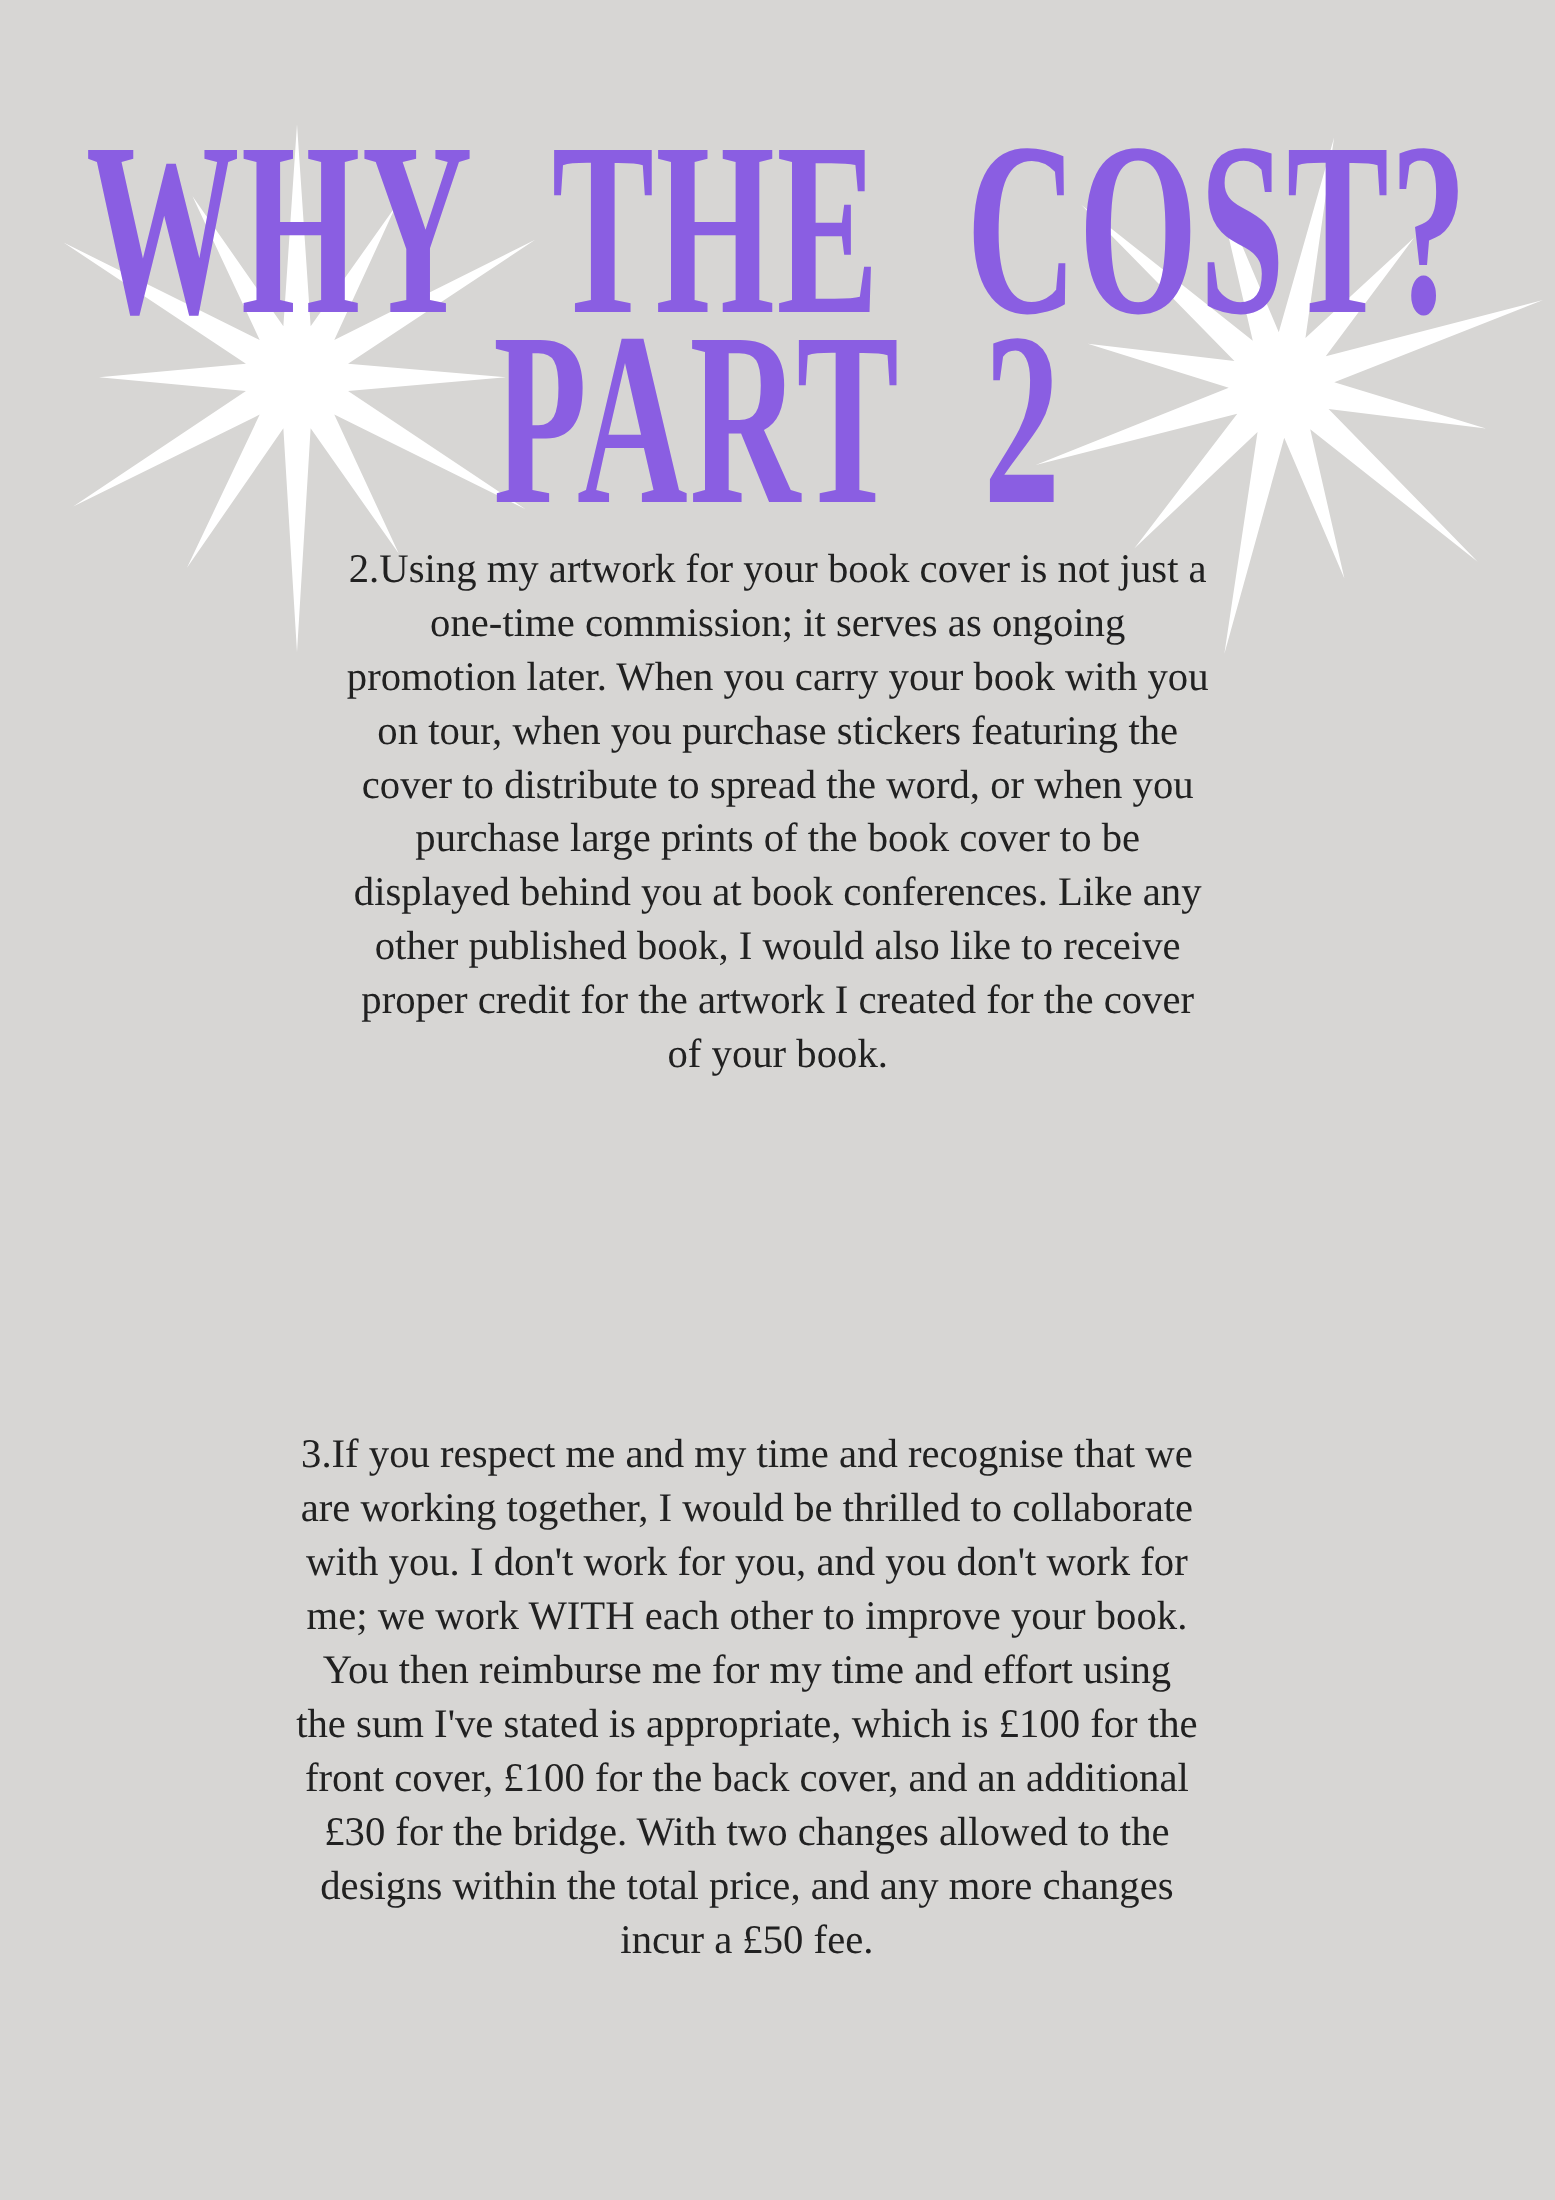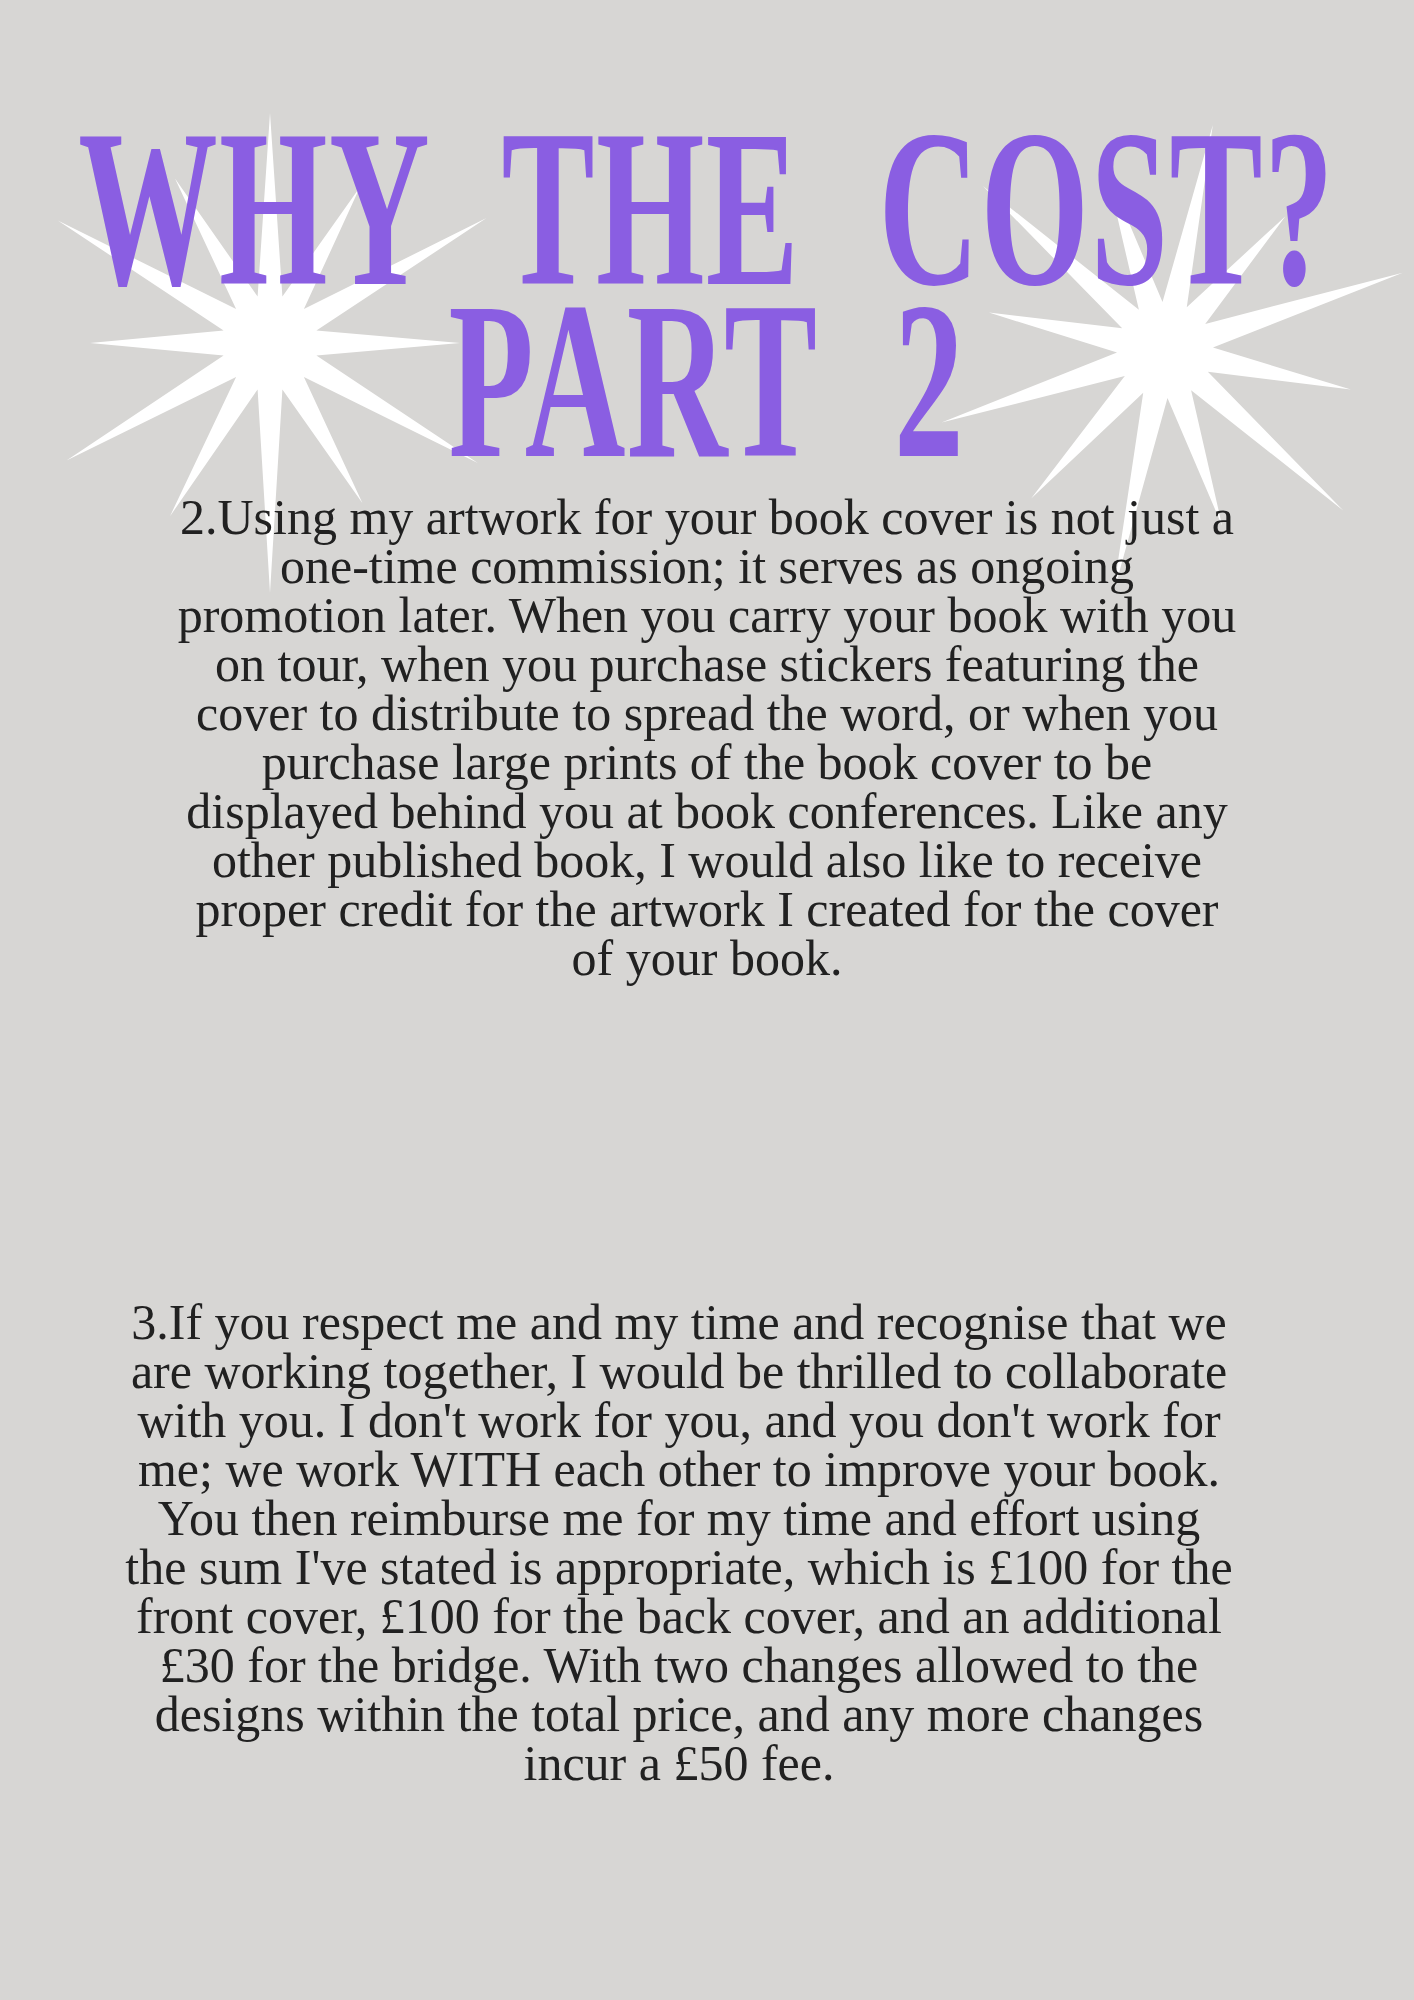--- a/index.html
+++ b/index.html
@@ -50,21 +50,21 @@
     transform: scaleX(0.62);
     transform-origin: 50% 50%;
   }
   .body-text {
     position: absolute;
     left: 0;
     width: 1414px;
     padding: 0 70px;
     z-index: 2;
     font-family: "Liberation Serif", "DejaVu Serif", serif;
-    font-size: 50px;
+    font-size: 37px;
     line-height: 49px;
     color: var(--body-text);
     text-align: center;
     white-space: pre-line;
   }
   .para-2 { top: 493px; }
   .para-3 { top: 1298px; padding-left: 14px; }
 </style>
 </head>
 <body>

